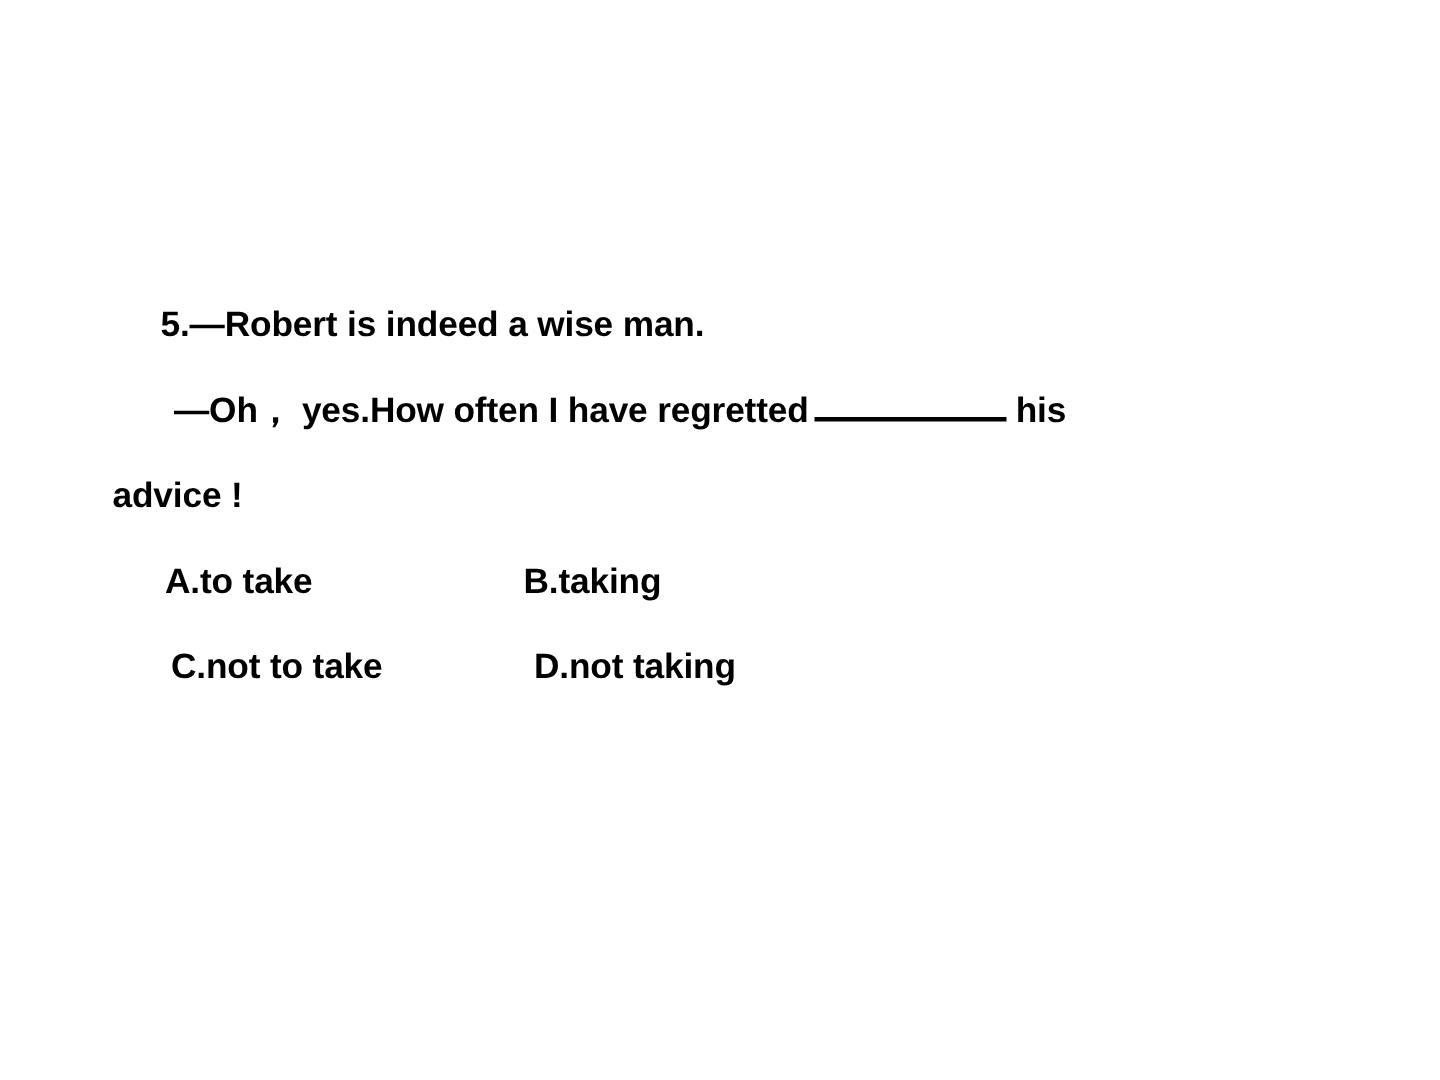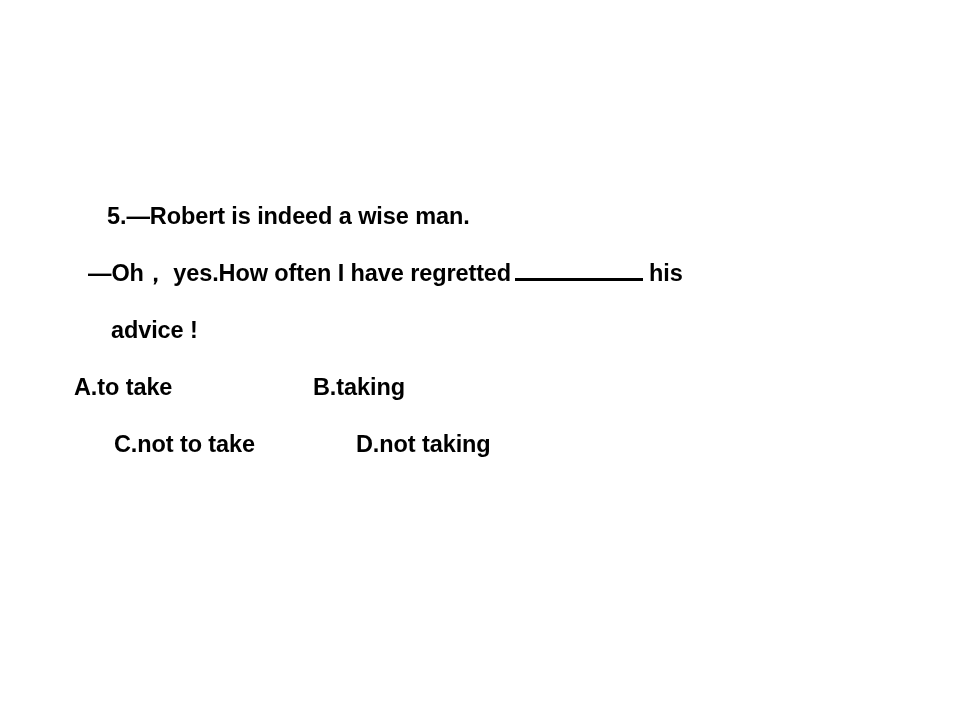--- a/index.html
+++ b/index.html
@@ -31,23 +31,23 @@
     height: 57px;
     line-height: 40px;
     color: #000000;
     font-weight: bold;
     font-size: 23.5px;
     letter-spacing: -0.1px;
     white-space: nowrap;
     font-family: "Liberation Sans", "DejaVu Sans", sans-serif;
   }
   .line-stem   { padding-left: 107px; }
-  .line-reply  { padding-left: 88px; }
-  .line-cont   { padding-left: 111px; }
-  .line-opts-1 { padding-left: 74px; }
+  .line-reply  { padding-left: 116px; }
+  .line-cont   { padding-left: 75px; }
+  .line-opts-1 { padding-left: 74px; margin-left: 36px; }
   .line-opts-2 { padding-left: 114px; }
   .dash  { display: inline; }
   .blank-fill {
     display: inline-block;
     width: 128px;
     border-bottom: 3px solid #000000;
     vertical-align: baseline;
     margin: 0 6px 0 4px;
     height: 22px;
   }

